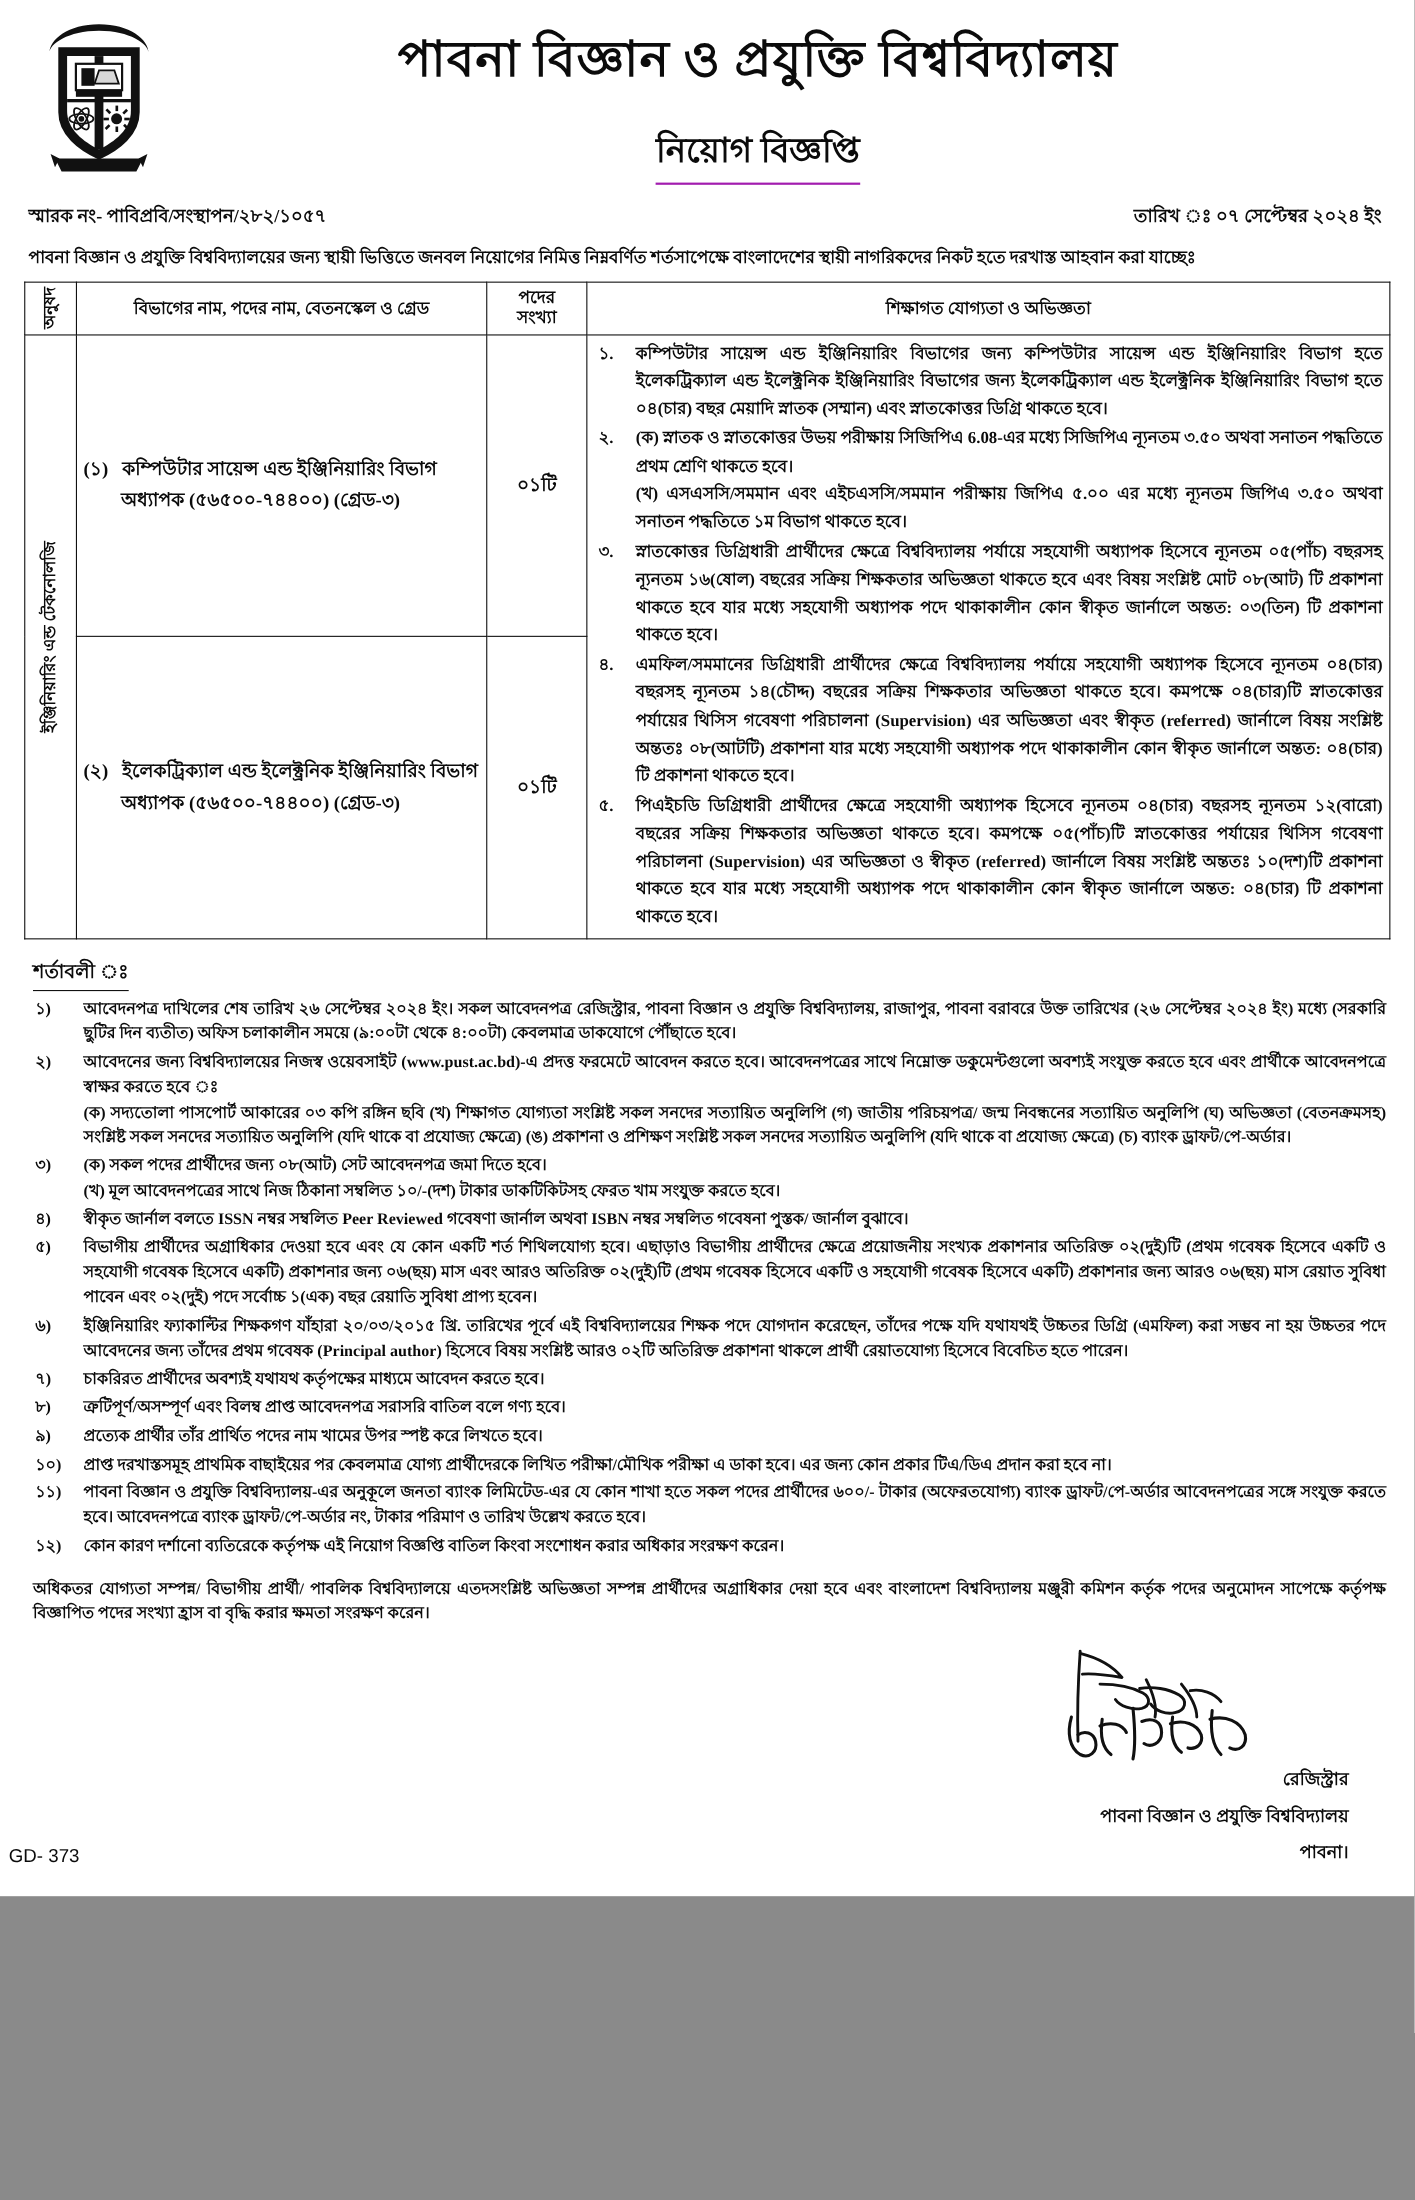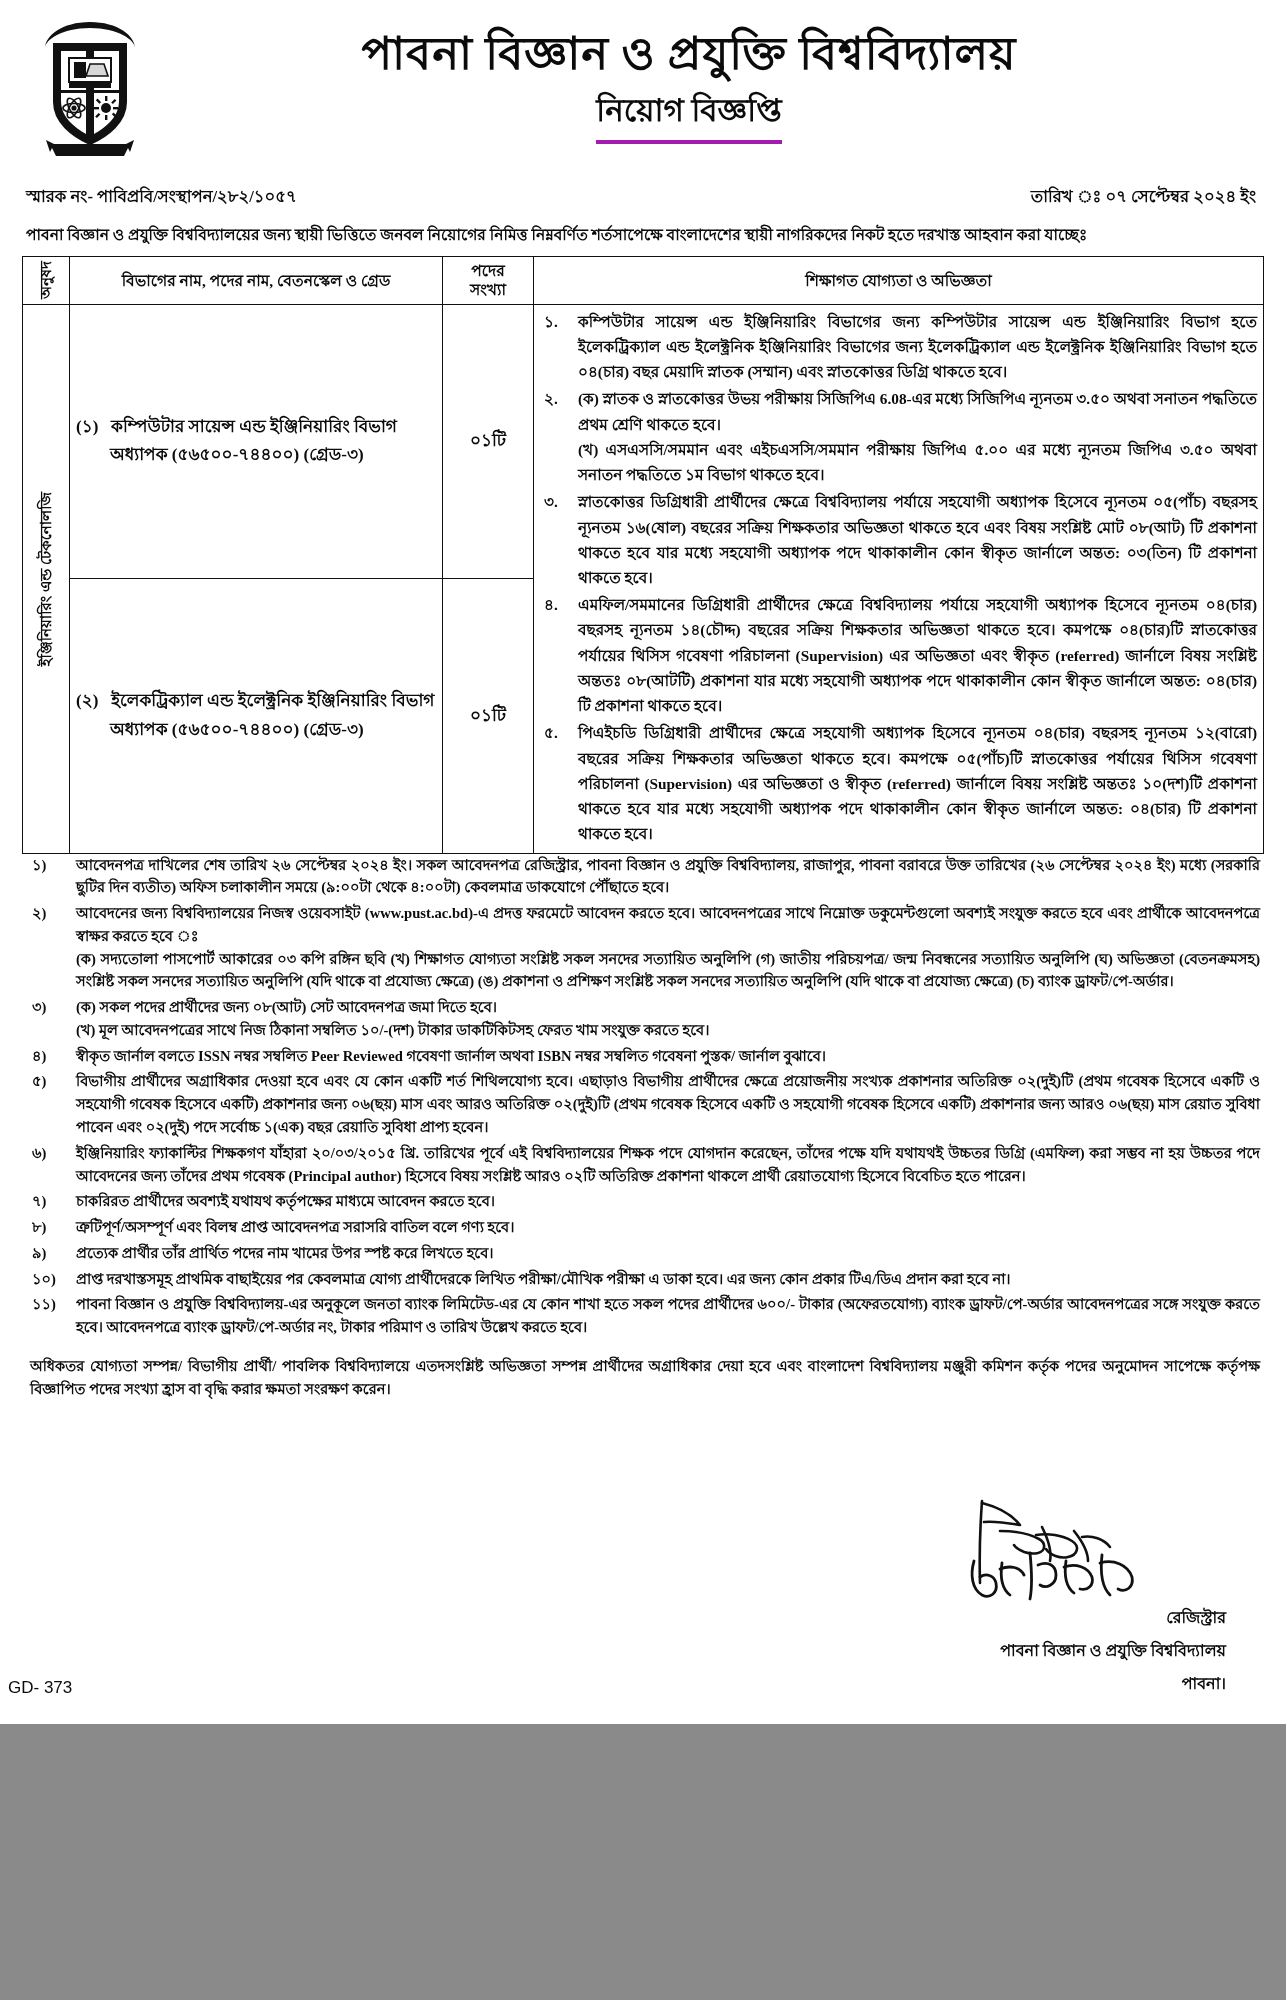--- a/index.html
+++ b/index.html
@@ -50,23 +50,23 @@
     font-size: 45px;
     font-weight: bold;
     letter-spacing: 1px;
     line-height: 1.18;
     margin-top: 14px;
     white-space: nowrap;
   }
   .notice-title {
     font-size: 31px;
     font-weight: bold;
-    margin-top: 5px;
+    margin-top: 31px;
     display: inline-block;
-    border-bottom: 4px solid #a21caf;
+    border-bottom: 2px solid #a21caf;
     padding-bottom: 2px;
   }
 
   
   .memoline {
     display: flex;
     justify-content: space-between;
     align-items: baseline;
     font-size: 16.5px;
     font-weight: bold;
@@ -330,20 +330,21 @@
               <span>(২)</span>
               &nbsp;&nbsp;<span>ইলেকট্রিক্যাল এন্ড ইলেক্ট্রনিক ইঞ্জিনিয়ারিং বিভাগ</span>
             </div>
             <div class="line2">অধ্যাপক (৫৬৫০০-৭৪৪০০) (গ্রেড-৩)</div>
           </td>
           <td class="num">০১টি</td>
         </tr>
       </tbody>
     </table>
 
+    <div><span class="cond-head">শর্তাবলী ঃ</span></div>
 
     <ol class="cond">
       <li>
         <span class="marker">১)</span>
         <span>আবেদনপত্র দাখিলের শেষ তারিখ ২৬ সেপ্টেম্বর ২০২৪ ইং। সকল আবেদনপত্র রেজিস্ট্রার, পাবনা বিজ্ঞান ও প্রযুক্তি বিশ্ববিদ্যালয়, রাজাপুর, পাবনা বরাবরে উক্ত তারিখের (২৬ সেপ্টেম্বর ২০২৪ ইং) মধ্যে (সরকারি ছুটির দিন ব্যতীত) অফিস চলাকালীন সময়ে (৯:০০টা থেকে ৪:০০টা) কেবলমাত্র ডাকযোগে পৌঁছাতে হবে।</span>
       </li>
       <li>
         <span class="marker">২)</span>
         <span>আবেদনের জন্য বিশ্ববিদ্যালয়ের নিজস্ব ওয়েবসাইট (www.pust.ac.bd)-এ প্রদত্ত ফরমেটে আবেদন করতে হবে। আবেদনপত্রের সাথে নিম্নোক্ত ডকুমেন্টগুলো অবশ্যই সংযুক্ত করতে হবে এবং প্রার্থীকে আবেদনপত্রে স্বাক্ষর করতে হবে ঃ</span>
         <span class="sub">(ক) সদ্যতোলা পাসপোর্ট আকারের ০৩ কপি রঙ্গিন ছবি (খ) শিক্ষাগত যোগ্যতা সংশ্লিষ্ট সকল সনদের সত্যায়িত অনুলিপি (গ) জাতীয় পরিচয়পত্র/ জন্ম নিবন্ধনের সত্যায়িত অনুলিপি (ঘ) অভিজ্ঞতা (বেতনক্রমসহ) সংশ্লিষ্ট সকল সনদের সত্যায়িত অনুলিপি (যদি থাকে বা প্রযোজ্য ক্ষেত্রে) (ঙ) প্রকাশনা ও প্রশিক্ষণ সংশ্লিষ্ট সকল সনদের সত্যায়িত অনুলিপি (যদি থাকে বা প্রযোজ্য ক্ষেত্রে) (চ) ব্যাংক ড্রাফট/পে-অর্ডার।</span>
@@ -377,20 +378,24 @@
         <span class="marker">৯)</span>
         <span>প্রত্যেক প্রার্থীর তাঁর প্রার্থিত পদের নাম খামের উপর স্পষ্ট করে লিখতে হবে।</span>
       </li>
       <li>
         <span class="marker">১০)</span>
         <span>প্রাপ্ত দরখাস্তসমূহ প্রাথমিক বাছাইয়ের পর কেবলমাত্র যোগ্য প্রার্থীদেরকে লিখিত পরীক্ষা/মৌখিক পরীক্ষা এ ডাকা হবে। এর জন্য কোন প্রকার টিএ/ডিএ প্রদান করা হবে না।</span>
       </li>
       <li>
         <span class="marker">১১)</span>
         <span>পাবনা বিজ্ঞান ও প্রযুক্তি বিশ্ববিদ্যালয়-এর অনুকূলে জনতা ব্যাংক লিমিটেড-এর যে কোন শাখা হতে সকল পদের প্রার্থীদের ৬০০/- টাকার (অফেরতযোগ্য) ব্যাংক ড্রাফট/পে-অর্ডার আবেদনপত্রের সঙ্গে সংযুক্ত করতে হবে। আবেদনপত্রে ব্যাংক ড্রাফট/পে-অর্ডার নং, টাকার পরিমাণ ও তারিখ উল্লেখ করতে হবে।</span>
+      </li>
+      <li>
+        <span class="marker">১২)</span>
+        <span>কোন কারণ দর্শানো ব্যতিরেকে কর্তৃপক্ষ এই নিয়োগ বিজ্ঞপ্তি বাতিল কিংবা সংশোধন করার অধিকার সংরক্ষণ করেন।</span>
       </li>
     </ol>
 
     <div class="closing">অধিকতর যোগ্যতা সম্পন্ন/ বিভাগীয় প্রার্থী/ পাবলিক বিশ্ববিদ্যালয়ে এতদসংশ্লিষ্ট অভিজ্ঞতা সম্পন্ন প্রার্থীদের অগ্রাধিকার দেয়া হবে এবং বাংলাদেশ বিশ্ববিদ্যালয় মঞ্জুরী কমিশন কর্তৃক পদের অনুমোদন সাপেক্ষে কর্তৃপক্ষ বিজ্ঞাপিত পদের সংখ্যা হ্রাস বা বৃদ্ধি করার ক্ষমতা সংরক্ষণ করেন।</div>
   </div>
 
   <div class="sigblock">
     <svg class="sig-svg" width="300" height="120" viewBox="0 0 300 120" aria-hidden="true">
       <g fill="none" stroke="#111" stroke-width="2.6" stroke-linecap="round" stroke-linejoin="round">
         <path d="M86 10 C84 38 83 60 84 92"></path>

